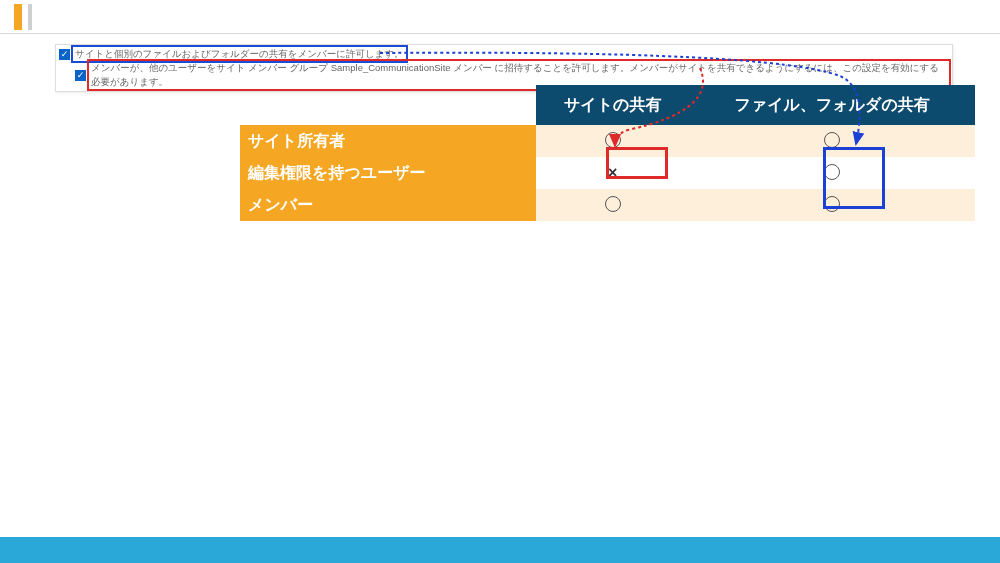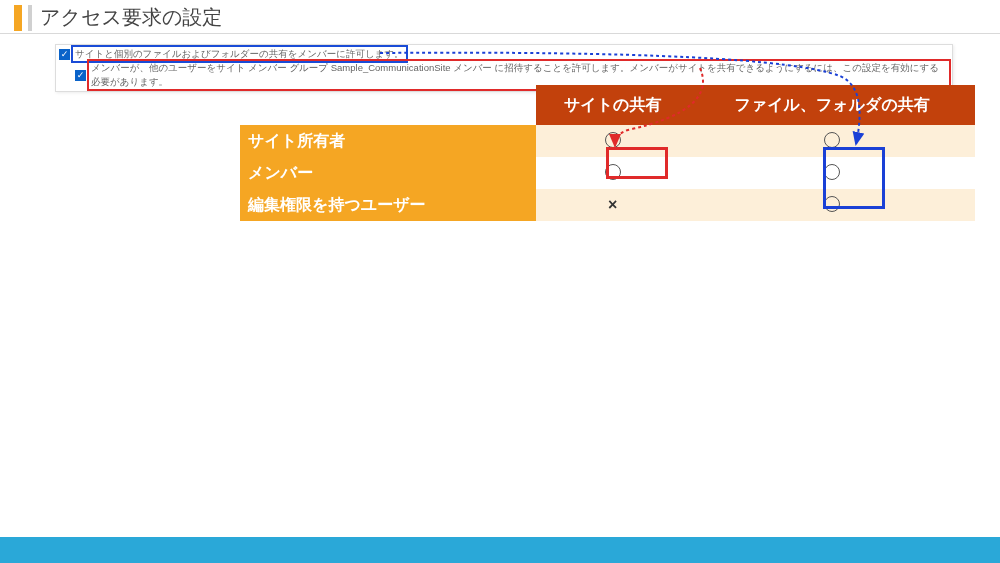--- a/index.html
+++ b/index.html
@@ -10,39 +10,38 @@
   .hr{position:absolute;top:33px;left:0;width:1000px;height:1px;background:#d9d9d9}
   .checkbox-panel{position:absolute;left:55px;top:44px;width:890px;border:1px solid #ddd;background:#fff;padding:2px 3px;box-shadow:1px 1px 3px rgba(0,0,0,0.08)}
   .cb-row{display:flex;align-items:center;font-size:9.5px;line-height:14px}
   .cb-box{width:11px;height:11px;background:#0a63c9;display:inline-flex;align-items:center;justify-content:center;color:#fff;font-size:9px;margin-right:3px;flex-shrink:0}
   .cb-row.first .cb-text{outline:2px solid #1a4bd6;outline-offset:0;padding:0 2px}
   .cb-row.second{padding-left:16px}
   .cb-row.second .cb-text{outline:2px solid #e02a2a;outline-offset:0;padding:0 2px;color:#666}
   .cb-row.first .cb-text{color:#666}
   .perm-table{position:absolute;left:240px;top:85px;width:735px;border-collapse:collapse;font-size:14px}
   .perm-table th,.perm-table td{padding:4px 8px;text-align:center;font-weight:bold}
-  .perm-table thead th{background:#c2410c;color:#fff;font-size:16px;height:32px}
+  .perm-table thead th{background:#0c4a6e;color:#fff;font-size:16px;height:32px}
   .perm-table thead th:first-child{background:transparent}
   .perm-table tbody th{background:#f5a623;color:#fff;text-align:left;font-size:16px;width:280px;height:24px}
   .perm-table tbody tr:nth-child(odd) td{background:#fdefd9}
   .perm-table tbody tr:nth-child(even) td{background:#fff}
   .circle{display:inline-block;width:14px;height:14px;border:1.5px solid #555;border-radius:50%}
   .cross{font-size:16px;color:#333}
   .red-box{position:absolute;border:3px solid #e02a2a;width:56px;height:26px}
   .blue-box{position:absolute;border:3px solid #1a40d6;width:56px;height:56px}
   .footer-band{position:absolute;bottom:0;left:0;width:1000px;height:26px;background:#2aa8d8}
   svg.arrows{position:absolute;top:0;left:0;width:1000px;height:563px;pointer-events:none}
 </style>
 </head>
 <body>
 
 <div class="title-bar">
   <div class="title-accent"></div>
   <div class="title-accent gray"></div>
-  <div class="title-text">アクセス要求の設定</div>
 </div>
 <div class="hr"></div>
 
 <div class="checkbox-panel">
   <div class="cb-row first">
     <span class="cb-box">✓</span>
     <span class="cb-text">サイトと個別のファイルおよびフォルダーの共有をメンバーに許可します。</span>
   </div>
   <div class="cb-row second">
     <span class="cb-box">✓</span>
@@ -58,27 +57,27 @@
       <th>ファイル、フォルダの共有</th>
     </tr>
   </thead>
   <tbody>
     <tr>
       <th>サイト所有者</th>
       <td><span class="circle"></span></td>
       <td><span class="circle"></span></td>
     </tr>
     <tr>
-      <th>メンバー</th>
-      <td><span class="circle"></span></td>
+      <th>編集権限を持つユーザー</th>
+      <td><span class="cross">×</span></td>
       <td><span class="circle"></span></td>
     </tr>
     <tr>
-      <th>編集権限を持つユーザー</th>
-      <td><span class="cross">×</span></td>
+      <th>メンバー</th>
+      <td><span class="circle"></span></td>
       <td><span class="circle"></span></td>
     </tr>
   </tbody>
 </table>
 
 <div class="red-box" style="left:606px;top:147px"></div>
 <div class="blue-box" style="left:823px;top:147px"></div>
 
 <svg class="arrows">
   <defs>

